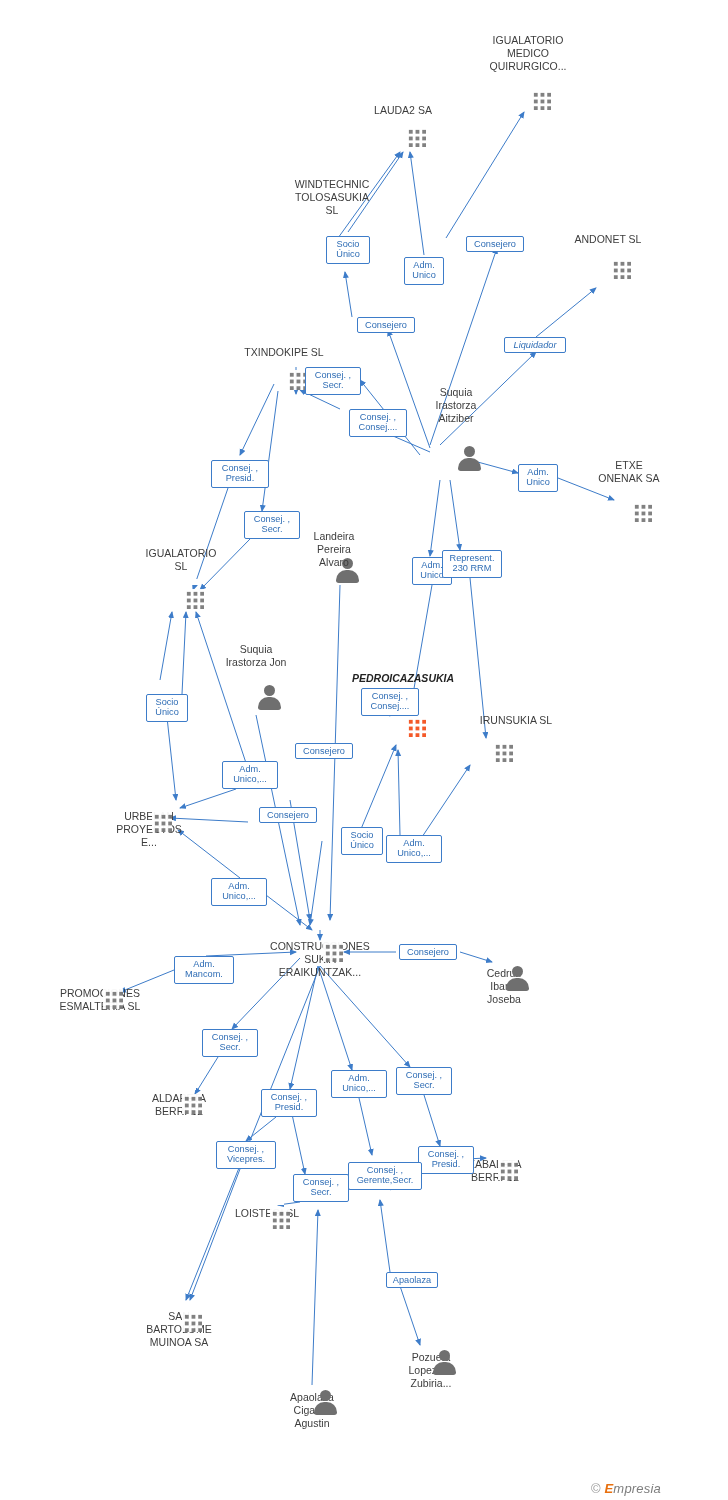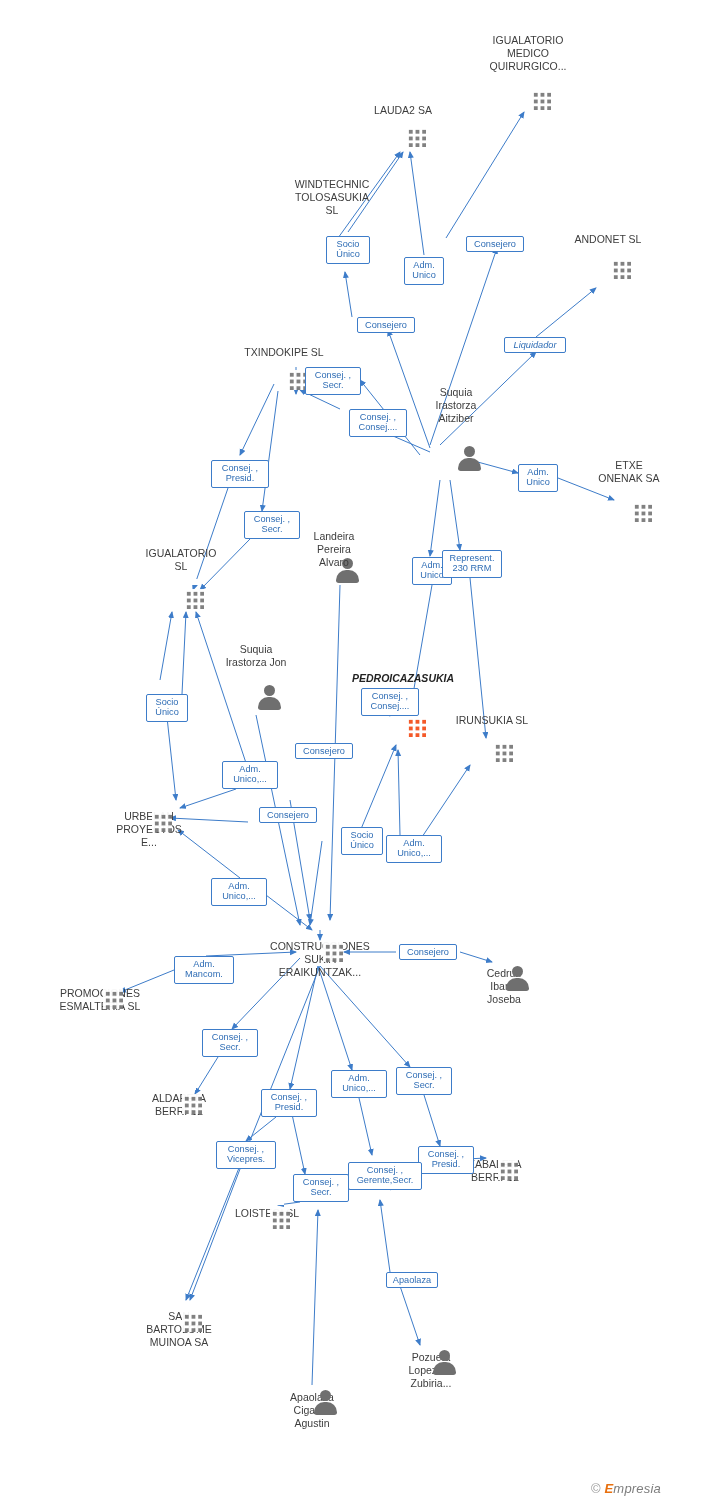--- a/index.html
+++ b/index.html
@@ -287,21 +287,21 @@
   <div class="node company focus" style="left:403px; top:713px;">
     <span class="glyph"><span class="bld orange"></span></span>
   </div>
   <div class="node company focus" style="left:403px; top:670px;font-style:italic;">
     <span class="label">PEDROICAZASUKIA</span>
   </div>
 
   <div class="node company" style="left:490px; top:738px;">
     <span class="glyph"><span class="bld"></span></span>
   </div>
-  <div class="node company" style="left:492px; top:712px;">
+  <div class="node company" style="left:516px; top:712px;">
     <span class="label">IRUNSUKIA  SL</span>
   </div>
 
   <div class="node company" style="left:149px; top:808px;">
     <span class="glyph"><span class="bld"></span></span>
     <span class="label">URBELAN
 PROYECTOS
 E...</span>
   </div>
 

